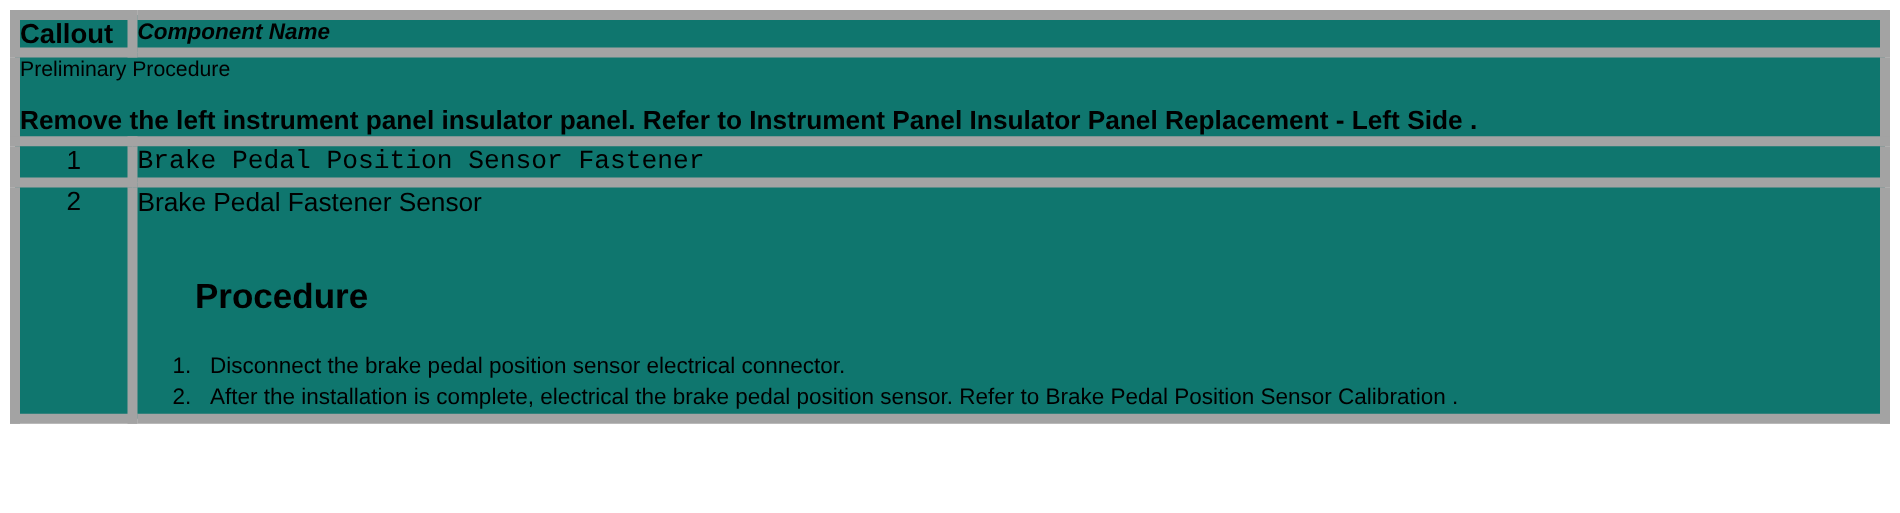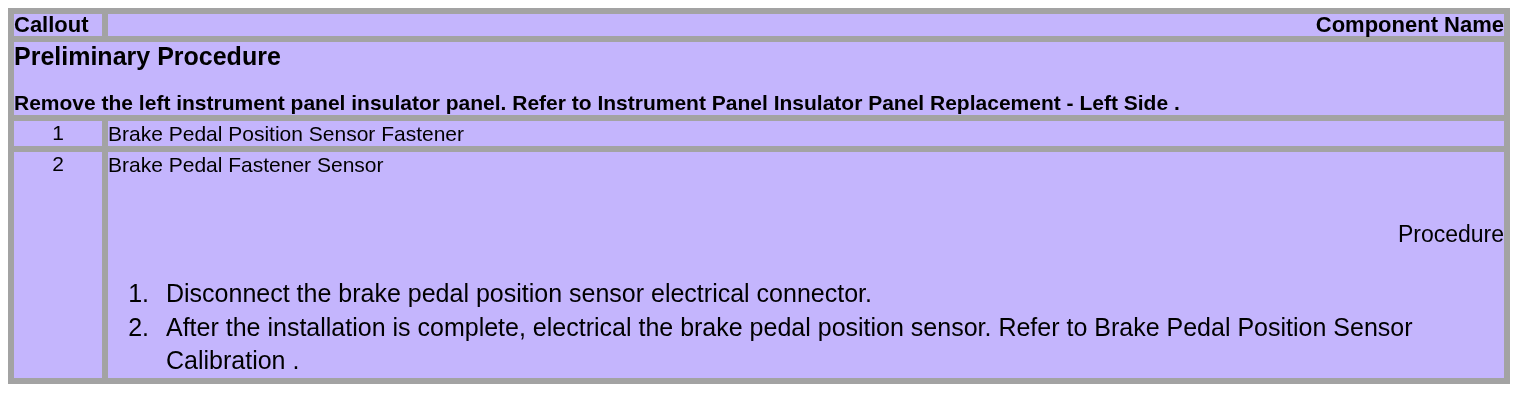--- a/index.html
+++ b/index.html
@@ -31,54 +31,55 @@
     top: 8px;
     width: 1496px;
     border-collapse: collapse;
     table-layout: fixed;
     background: #ffffff;
     border: 3px solid #000000;
   }
 
   table.proc-table td,
   table.proc-table th {
-    border: 6px solid #a3a3a3;
+    border: 8px solid #a3a3a3;
     vertical-align: top;
     padding: 0;
-    background: #c4b5fd;
+    background: #0f766e;
   }
 
   
   col.col-callout { width: 94px; }
   col.col-name    { width: 1402px; }
 
   
   .th-callout {
     text-align: left;
     font-weight: bold;
     font-size: 22px;
     line-height: 1;
     padding: 9px 6px 9px 7px;
     white-space: nowrap;
   }
   .th-name {
-    text-align: right;
+    text-align: left;
     font-weight: bold;
-    font-size: 22px;
+    font-size: 18px;
     line-height: 1;
     padding: 9px 6px 9px 6px;
+    font-style: italic;
   }
 
   
   .prelim-cell {
     padding: 9px 8px 10px 7px;
   }
   .prelim-title {
-    font-weight: bold;
-    font-size: 25px;
+    font-weight: normal;
+    font-size: 17px;
     line-height: 1.18;
     margin: 0 0 4px 0;
   }
   .prelim-body {
     font-weight: bold;
     font-size: 21px;
     line-height: 1.2;
     margin: 18px 0 0 0;
   }
 
@@ -95,47 +96,47 @@
     font-size: 21px;
     line-height: 1.1;
     padding: 4px;
   }
 
   
   .comp-cell {
     font-size: 21px;
     line-height: 1.2;
     padding: 8px 8px 9px 9px;
+    font-family: Liberation Mono, monospace;
   }
   .comp-cell-block {
     font-size: 21px;
     line-height: 1.2;
     padding: 8px 8px 10px 9px;
   }
   .comp-title {
     margin: 0;
     font-size: 21px;
     line-height: 1.2;
   }
   .sub-heading {
-    font-weight: normal;
-    font-size: 23px;
+    font-weight: bold;
+    font-size: 28px;
     line-height: 1.2;
     margin: 44px 0 0 46px;
-    text-align: right;
   }
 
   ol.step-list {
     margin: 28px 0 0 0;
     padding: 0 0 0 48px;
     list-style-position: outside;
     list-style-type: decimal;
   }
   ol.step-list li {
-    font-size: 25px;
+    font-size: 18px;
     line-height: 1.33;
     margin: 0 0 1px 0;
     padding-left: 10px;
   }
 </style>
 </head>
 <body>
 
 <div class="sheet">
 

